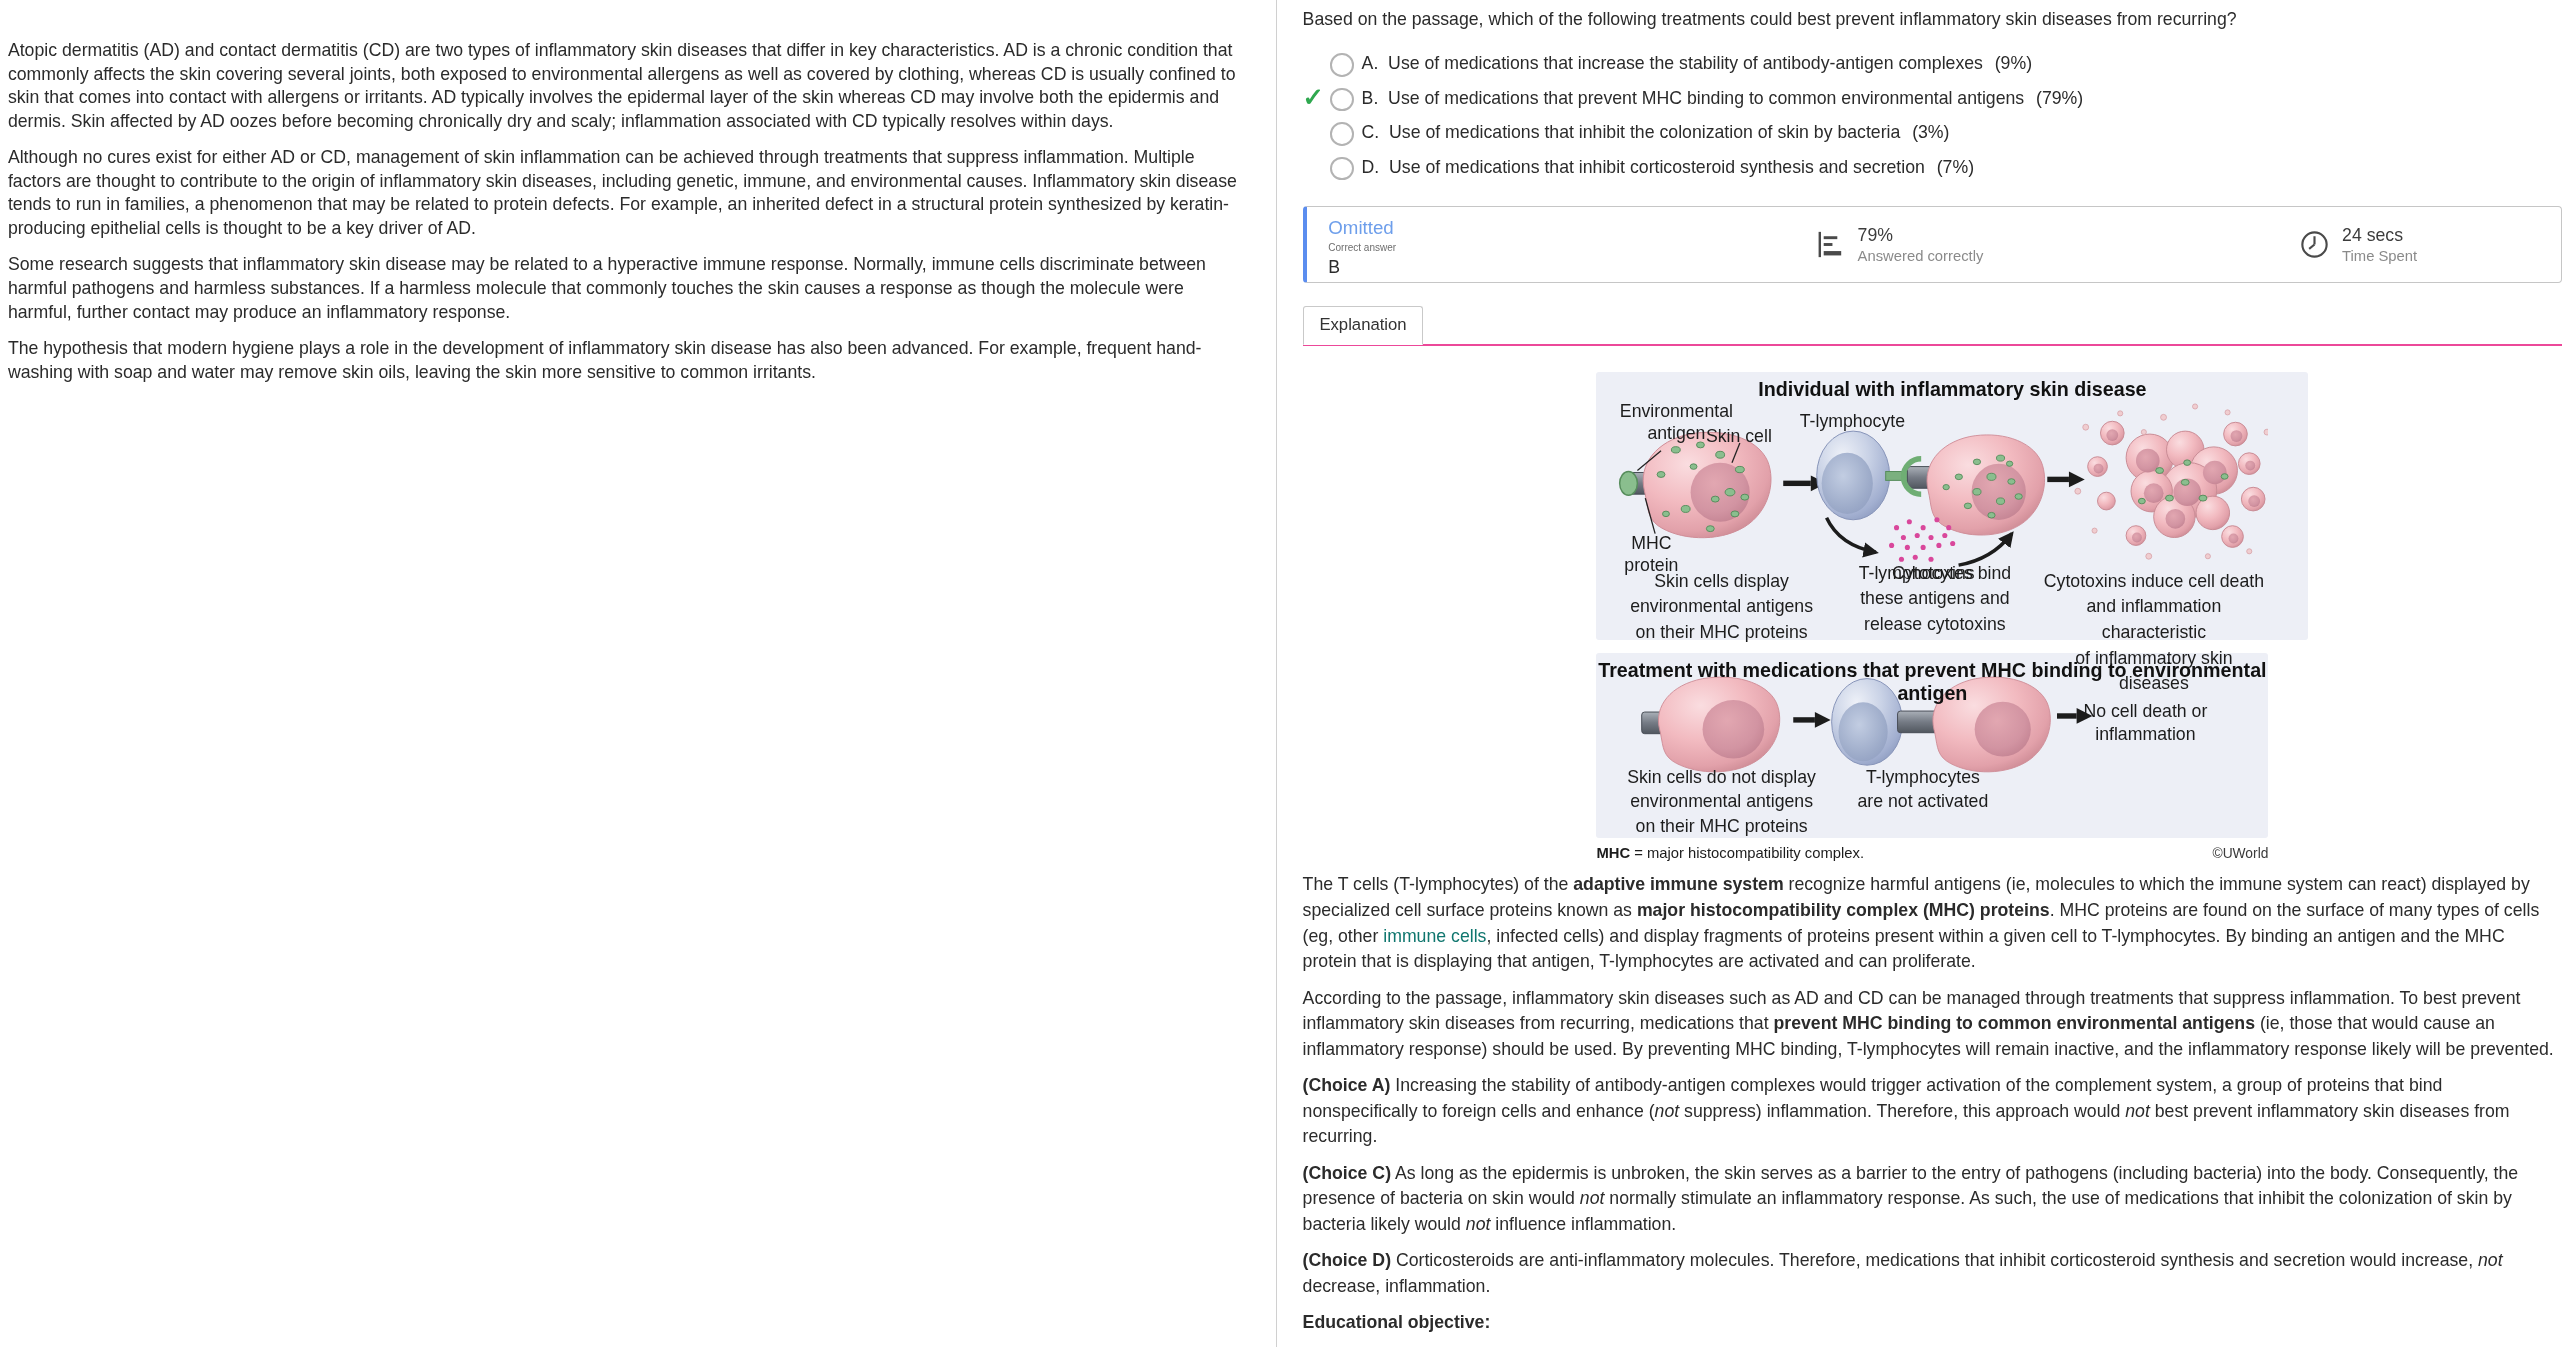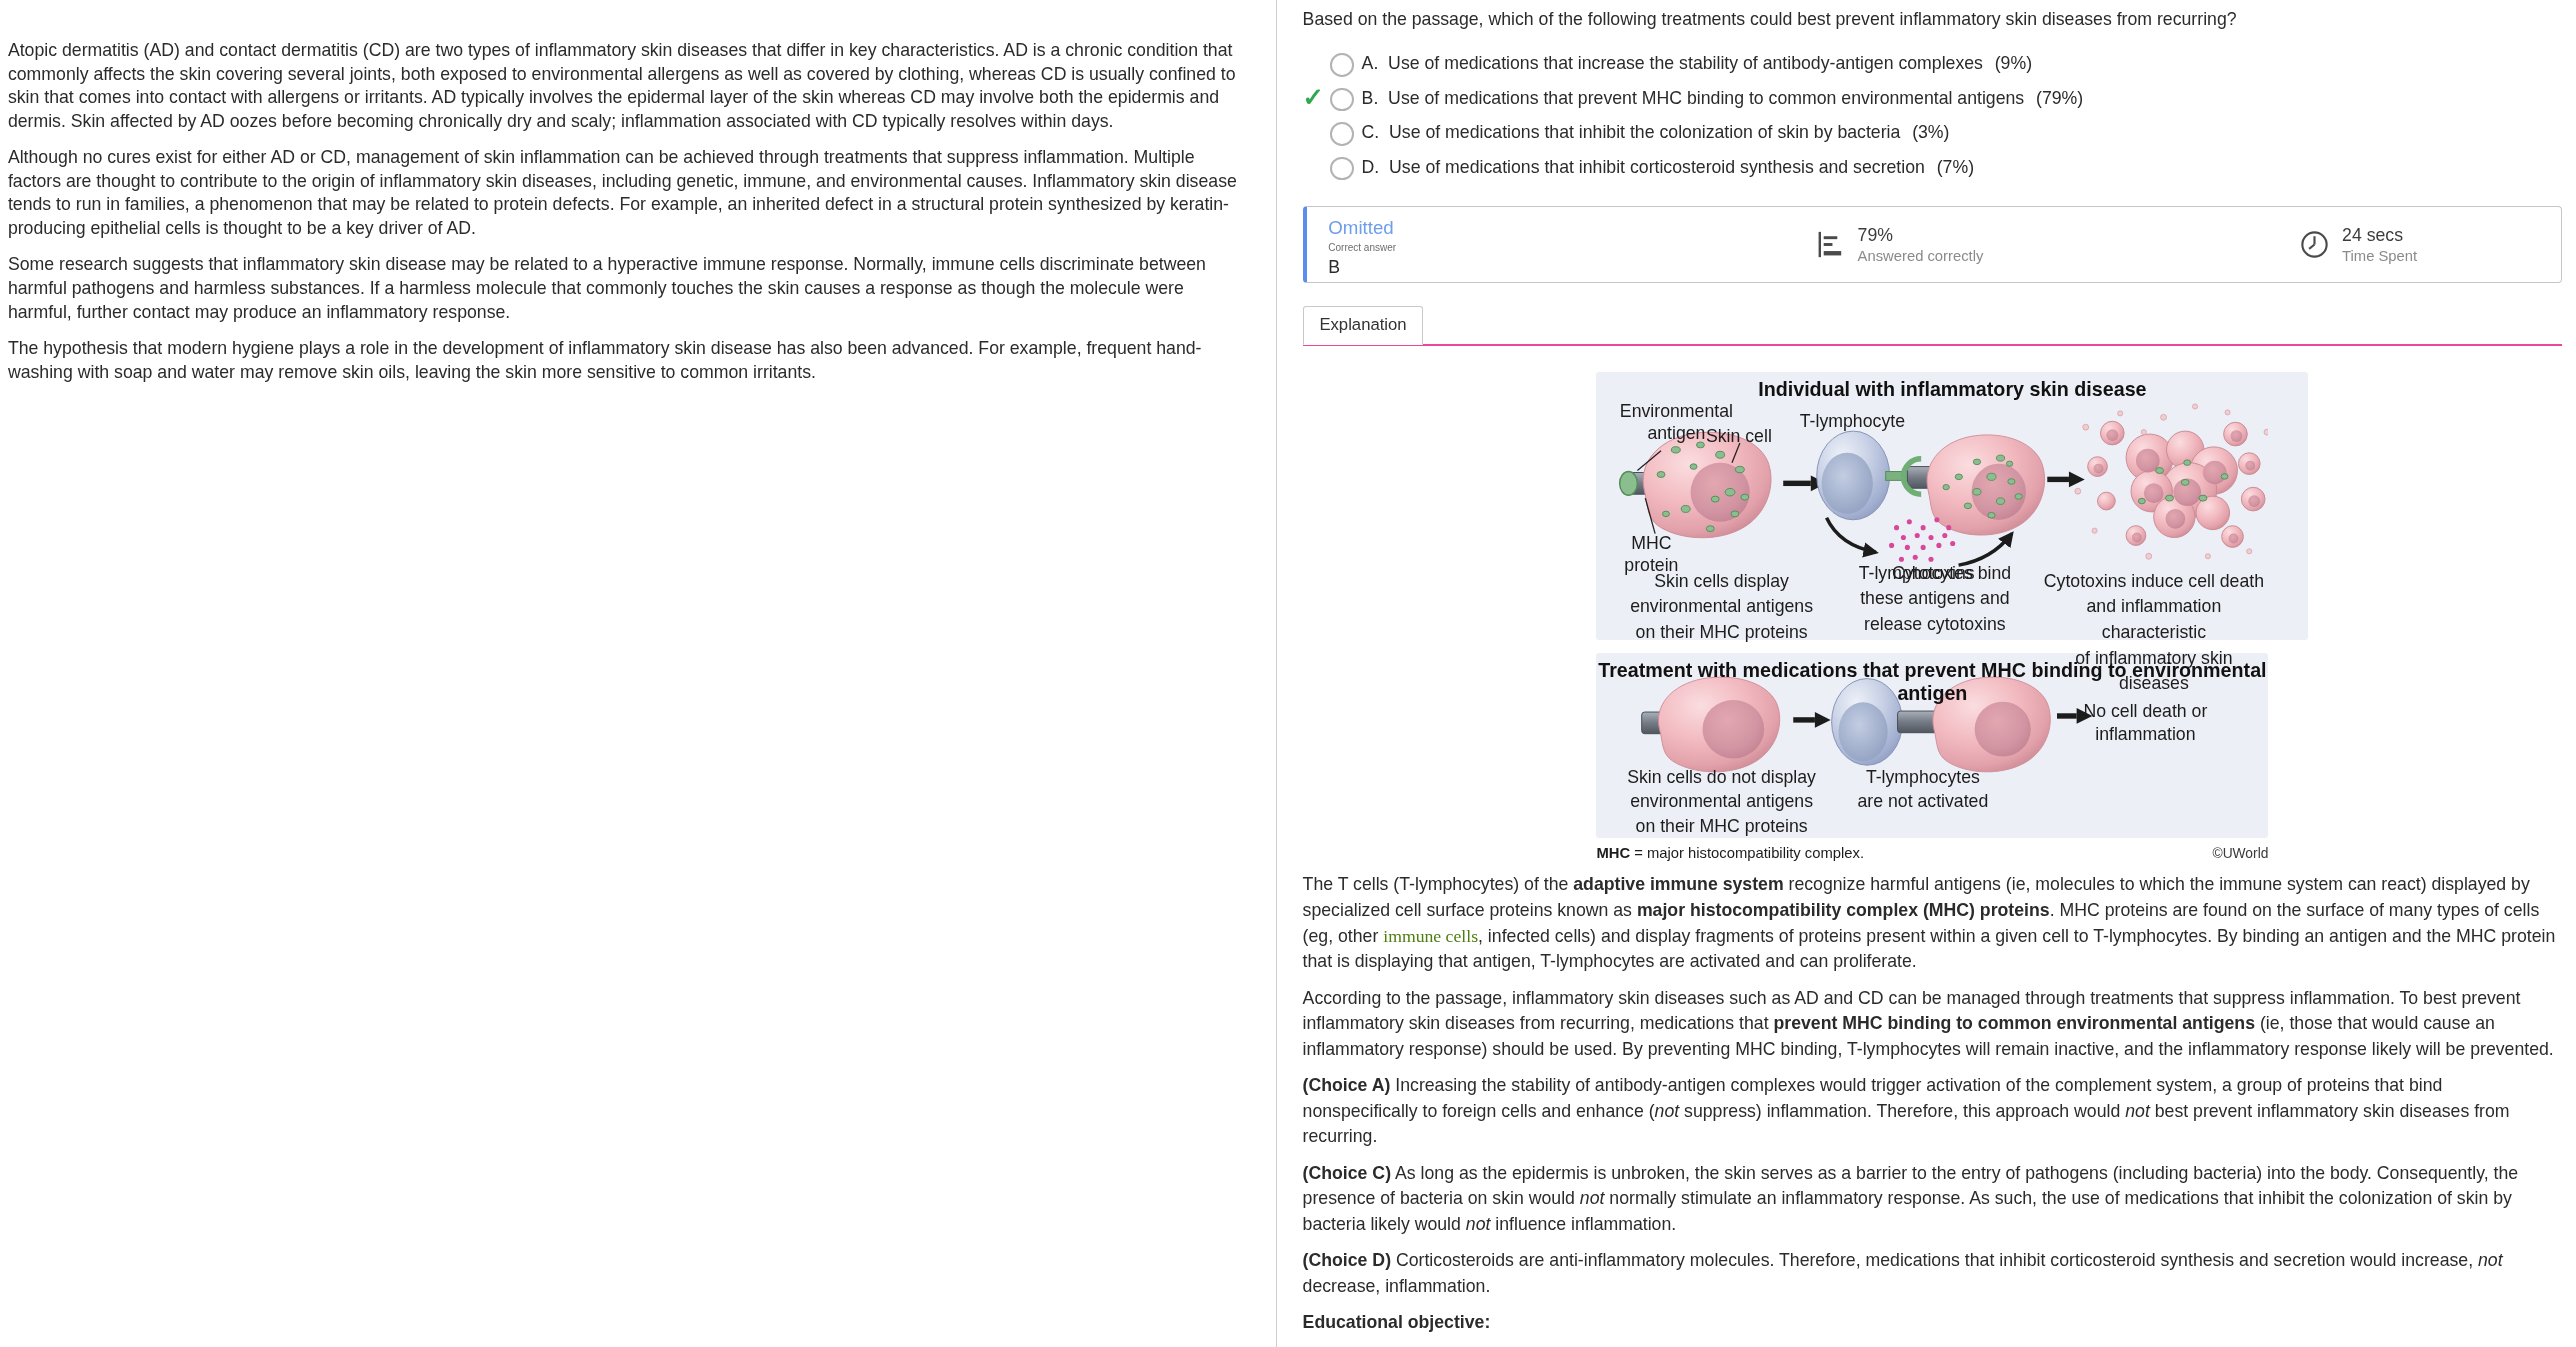--- a/index.html
+++ b/index.html
@@ -70,21 +70,21 @@
   .tiny{fill:#f0cdd0;stroke:#d6a2a8;stroke-width:0.8;}
   .conn{fill:#7bb07f;stroke:#568c5b;stroke-width:1;}
   .clamp{stroke:#6fae74;stroke-width:5.5;fill:none;}
 
   
   .expl{margin-top:11.8px;}
   .expl p{margin:0 0 10.8px 0;font-size:17.7px;line-height:25.6px;color:#2b2b2b;}
   .expl p.head{margin-bottom:3px;font-weight:bold;}
   .run-b{font-weight:bold;}
   .run-i{font-style:italic;}
-  .run-link{color:#4d7c0f;cursor:pointer;font-family:Liberation Serif, serif;}
+  .run-link{color:#0f766e;cursor:pointer;}
 </style>
 </head>
 <body>
 
 <div class="page">
 
   <div class="passage">
     <p>Atopic dermatitis (AD) and contact dermatitis (CD) are two types of inflammatory skin diseases that differ in key characteristics.  AD is a chronic condition that commonly affects the skin covering several joints, both exposed to environmental allergens as well as covered by clothing, whereas CD is usually confined to skin that comes into contact with allergens or irritants.  AD typically involves the epidermal layer of the skin whereas CD may involve both the epidermis and dermis.  Skin affected by AD oozes before becoming chronically dry and scaly; inflammation associated with CD typically resolves within days.</p>
     <p>Although no cures exist for either AD or CD, management of skin inflammation can be achieved through treatments that suppress inflammation.  Multiple factors are thought to contribute to the origin of inflammatory skin diseases, including genetic, immune, and environmental causes.  Inflammatory skin disease tends to run in families, a phenomenon that may be related to protein defects.  For example, an inherited defect in a structural protein synthesized by keratin-producing epithelial cells is thought to be a key driver of AD.</p>
     <p>Some research suggests that inflammatory skin disease may be related to a hyperactive immune response.  Normally, immune cells discriminate between harmful pathogens and harmless substances.  If a harmless molecule that commonly touches the skin causes a response as though the molecule were harmful, further contact may produce an inflammatory response.</p>

